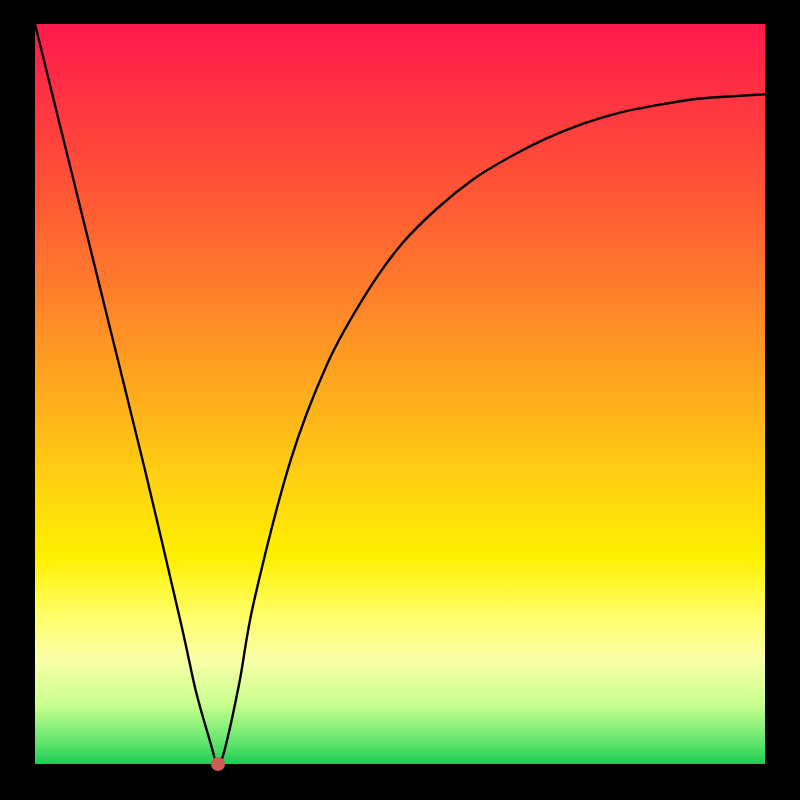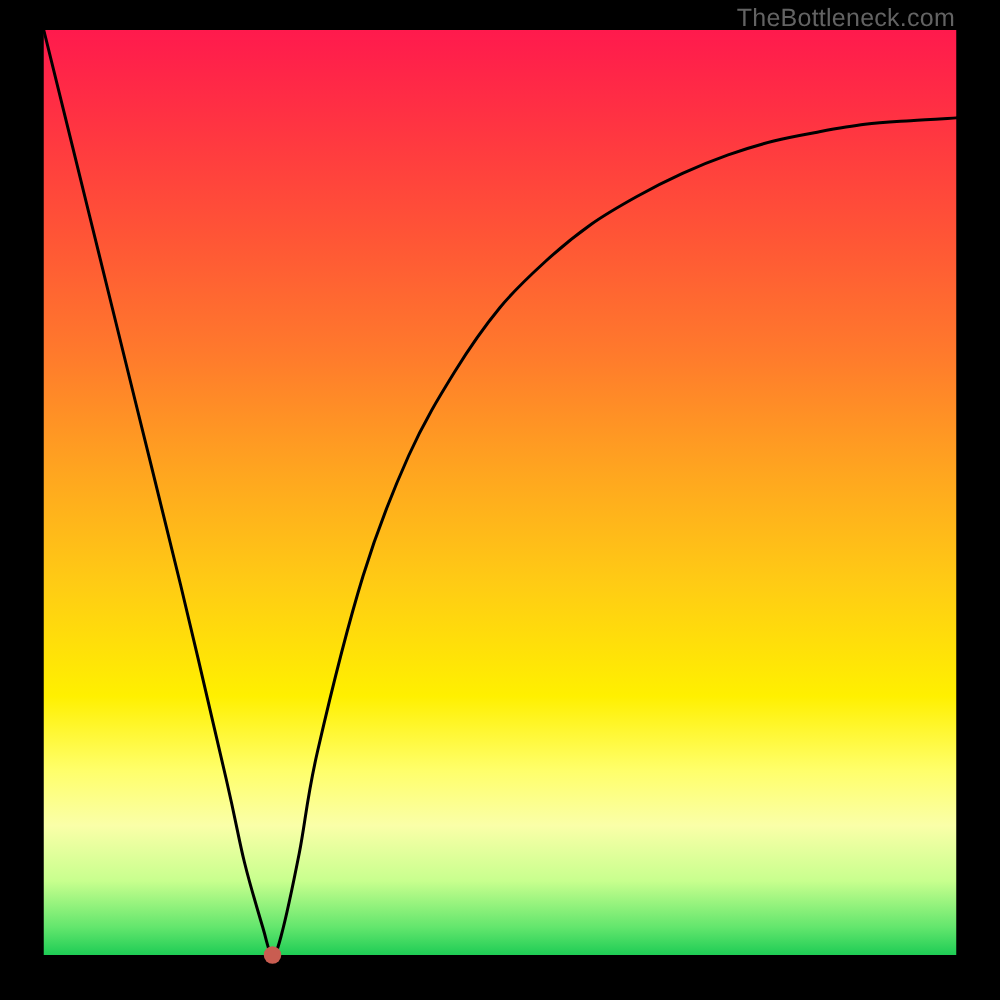--- a/index.html
+++ b/index.html
@@ -71,21 +71,20 @@
     border-radius: 50%;
     background: #c95d51;
     transform: translate(-50%, -50%);
   }
 </style>
 </head>
 <body>
 
 <div class="frame">
 
-  <div class="watermark">TheBottleneck.com</div>
 
   <div class="plot-area">
     <svg class="curve" viewBox="0 0 730 740" preserveAspectRatio="none">
       <path d="M 0 0 C 6.083333333333333 24.666666666666668, 24.333333333333336 98.66666666666666, 36.5 148 C 48.666666666666664 197.33333333333334, 60.833333333333336 246.66666666666666, 73 296 C 85.16666666666667 345.3333333333333, 97.33333333333333 393.43333333333334, 109.5 444 C 121.66666666666667 494.56666666666666, 137.48333333333335 562.4, 146 599.4 C 154.51666666666665 636.4, 155.73333333333332 646.2666666666667, 160.6 666 C 165.46666666666667 685.7333333333333, 171.54999999999998 705.4666666666666, 175.2 717.8 C 178.85 730.1333333333333, 180.06666666666666 738.7666666666667, 182.5 740 C 184.93333333333334 741.2333333333333, 186.15 738.7666666666667, 189.8 725.2 C 193.45000000000002 711.6333333333334, 199.53333333333333 683.2666666666667, 204.4 658.6 C 209.26666666666668 633.9333333333334, 210.48333333333335 614.2, 219 577.2 C 227.51666666666665 540.2, 243.33333333333331 476.0666666666667, 255.49999999999997 436.6 C 267.66666666666663 397.1333333333333, 279.8333333333333 367.5333333333333, 292 340.4 C 304.1666666666667 313.26666666666665, 316.3333333333333 293.53333333333336, 328.5 273.8 C 340.6666666666667 254.0666666666667, 352.8333333333333 236.8, 365 222 C 377.1666666666667 207.2, 389.33333333333337 196.1, 401.50000000000006 185 C 413.66666666666674 173.9, 425.83333333333337 164.0333333333333, 438 155.39999999999998 C 450.16666666666663 146.76666666666665, 462.33333333333337 139.98333333333338, 474.5 133.20000000000005 C 486.66666666666663 126.41666666666673, 498.83333333333326 120.25000000000006, 510.99999999999994 114.70000000000005 C 523.1666666666666 109.15000000000003, 535.3333333333334 104.21666666666665, 547.5 99.89999999999998 C 559.6666666666666 95.5833333333333, 571.8333333333334 91.88333333333328, 584 88.79999999999995 C 596.1666666666666 85.71666666666663, 608.3333333333334 83.61999999999996, 620.5 81.39999999999998 C 632.6666666666666 79.17999999999999, 644.8333333333334 76.96000000000002, 657 75.48000000000002 C 669.1666666666666 74.00000000000001, 681.3333333333334 73.38333333333333, 693.5 72.51999999999998 C 705.6666666666666 71.65666666666664, 723.9166666666666 70.66999999999996, 730 70.29999999999995" stroke="#000000"></path>
     </svg>
     <div class="marker" style="left: 182.5px; top: 740px; background: rgb(201, 93, 81);"></div>
   </div>
 
 </div>
 

